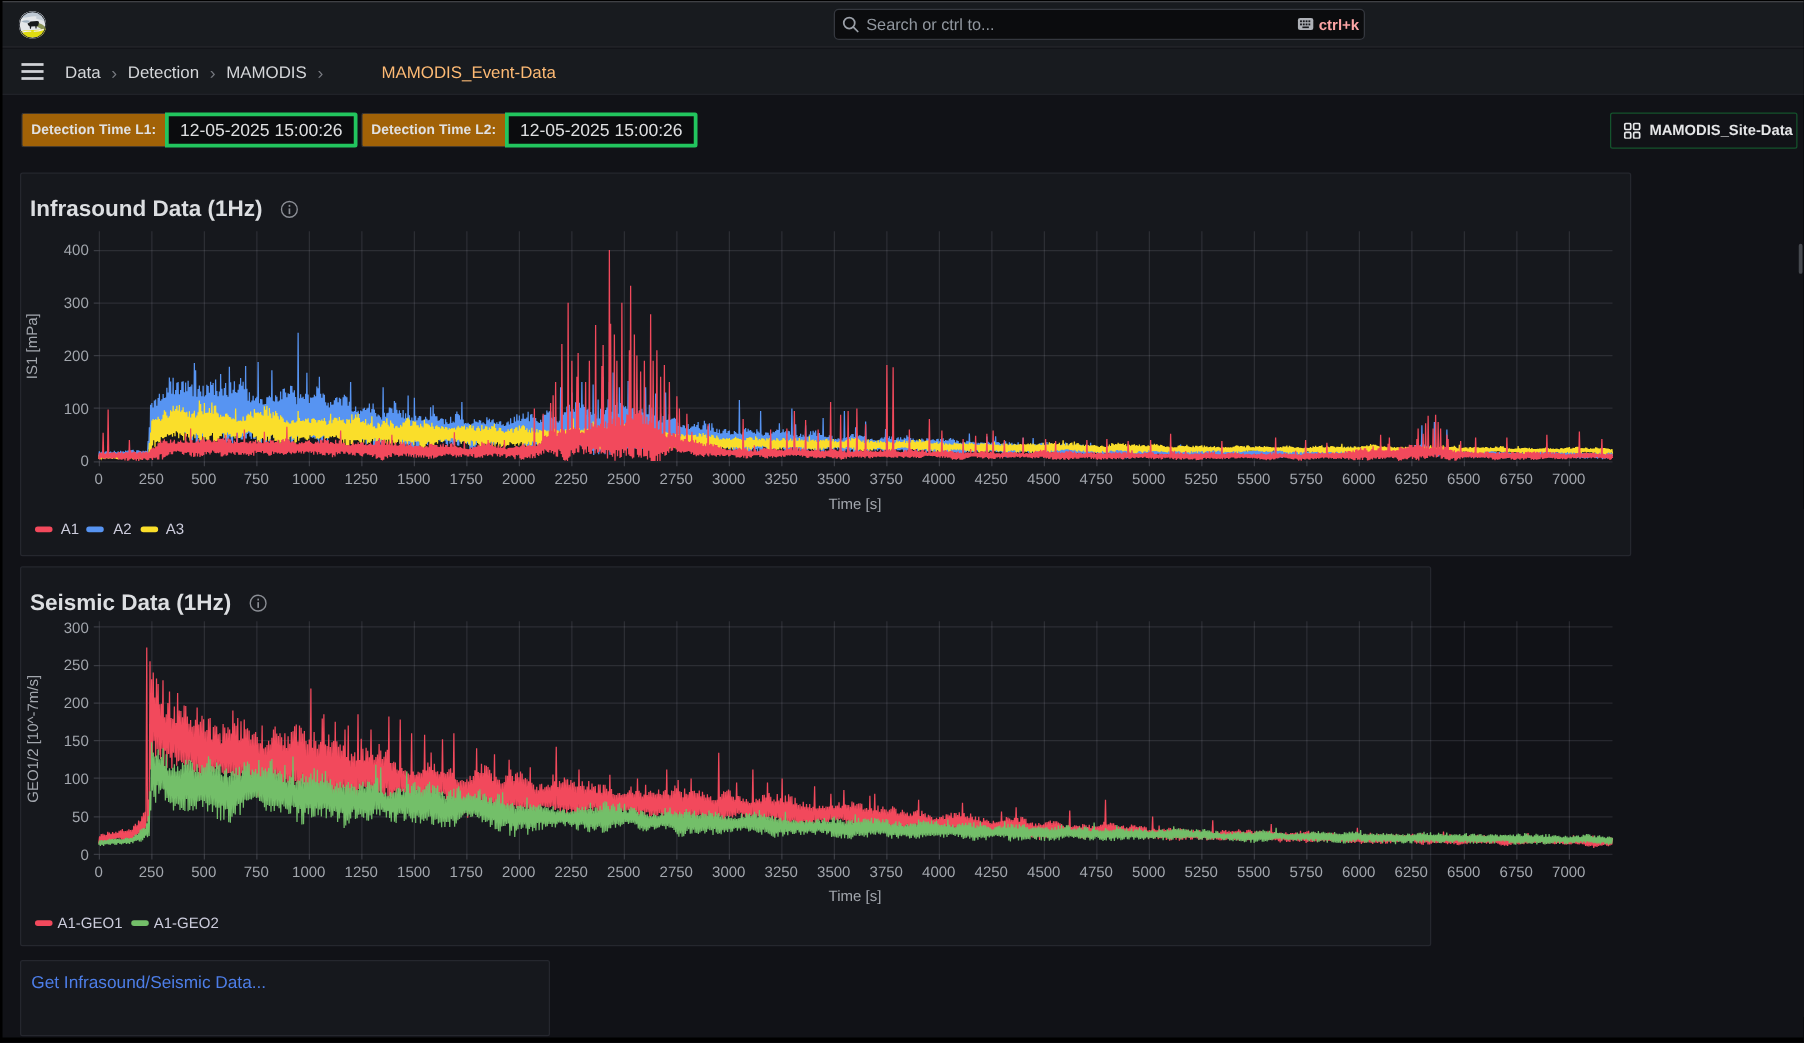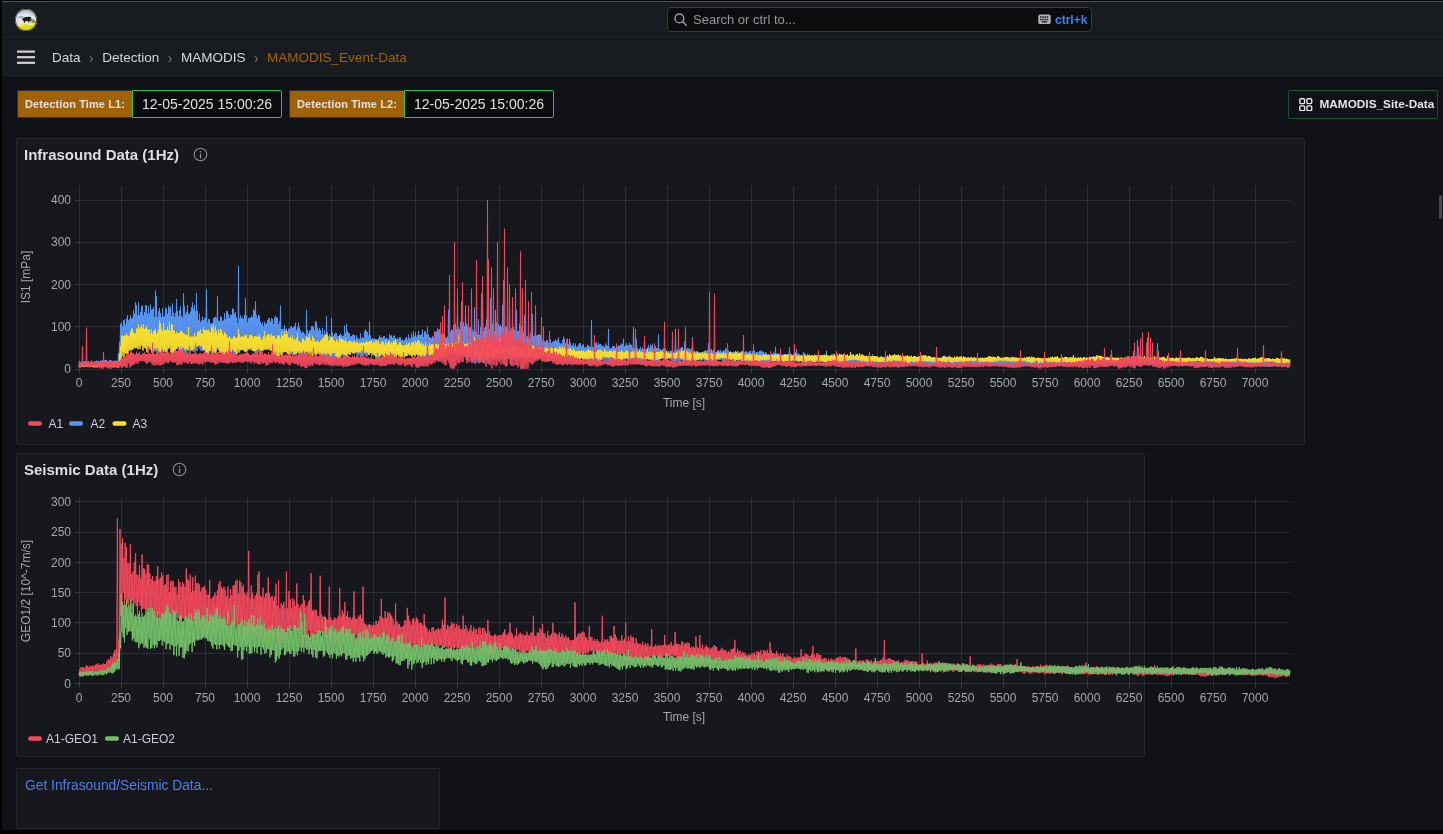--- a/index.html
+++ b/index.html
@@ -1,22 +1,22 @@
 <!DOCTYPE html>
 <html><head><meta charset="utf-8"><style>
 * { margin:0; padding:0; box-sizing:border-box; }
 body { width:1443px; height:834px; background:#000; font-family:"Liberation Sans", sans-serif; overflow:hidden; }
 #page { position:relative; width:1443px; height:834px; background:#111217; }
 .hdr { position:absolute; left:0; top:2px; width:1443px; height:36px; background:#181b1f; border-bottom:1px solid #24262b; }
 .crumbbar { position:absolute; left:0; top:39px; width:1443px; height:37px; background:#181b1f; border-bottom:1px solid #202228; }
 .panel { position:absolute; background:#16181d; border:1px solid #25272e; border-radius:2px; }
-.ptitle { position:absolute; left:7px; top:0; height:31px; display:flex; align-items:center; color:#dcdee1; font-size:15px; font-weight:bold; }
+.ptitle { position:absolute; left:7px; top:13px; height:31px; display:flex; align-items:center; color:#dcdee1; font-size:18px; font-weight:bold; }
 .ctl { position:absolute; top:90px; height:28px; display:flex; }
 .ctl .lab { background:#a16207; border:1px solid #2e3138; border-right:none; border-radius:2px 0 0 2px; color:#e0e1e3; font-size:11px; font-weight:bold; display:flex; align-items:center; padding:0 7px; letter-spacing:0.1px; }
-.ctl .val { background:#0b0c0e; border:1px solid #22c55e; border-radius:0 2px 2px 0; color:#dfe0e2; font-size:14px; display:flex; align-items:center; padding:0 9px; }
+.ctl .val { background:#0b0c0e; border:3px solid #22c55e; border-radius:0 2px 2px 0; color:#dfe0e2; font-size:14px; display:flex; align-items:center; padding:0 9px; }
 </style></head>
 <body>
 <div id="page">
   <div style="position:absolute;left:0;top:0;width:1443px;height:1px;background:#000;"></div>
   <div style="position:absolute;left:0;top:1px;width:1443px;height:1px;background:#505357;"></div>
   <div class="hdr"></div>
   <div class="crumbbar"></div>
 
   <svg style="position:absolute;left:15px;top:9px;" width="22" height="22" viewBox="0 0 22 22">
     <defs>
@@ -52,36 +52,36 @@
         <rect x="4.6" y="2.3" width="1.6" height="1.6"></rect>
       <rect x="7.0" y="2.3" width="1.6" height="1.6"></rect>
         <rect x="9.4" y="2.3" width="1.6" height="1.6"></rect>
       <rect x="2.2" y="5.0" width="1.6" height="1.6"></rect>
         <rect x="4.6" y="5.0" width="1.6" height="1.6"></rect>
       <rect x="7.0" y="5.0" width="1.6" height="1.6"></rect>
         <rect x="9.4" y="5.0" width="1.6" height="1.6"></rect>
       <rect x="4.2" y="7.6" width="5.6" height="1.4"></rect>
     </g>
   </svg>
-  <div style="position:absolute;left:1055px;top:7px;height:25px;display:flex;align-items:center;color:#3b82f6;font-size:12px;font-weight:bold;">ctrl+k</div>
+  <div style="position:absolute;left:1055px;top:7px;height:25px;display:flex;align-items:center;color:#fca5a5;font-size:12px;font-weight:bold;">ctrl+k</div>
 
   <svg style="position:absolute;left:17px;top:50px;" width="18" height="15" viewBox="0 0 18 15">
     <rect y="0.5" width="18" height="2.2" fill="#d0d2d6"></rect>
     <rect y="6.1" width="18" height="2.2" fill="#d0d2d6"></rect>
     <rect y="11.7" width="18" height="2.2" fill="#d0d2d6"></rect>
   </svg>
 
   <div style="position:absolute;left:52px;top:39px;height:37px;display:flex;align-items:center;font-size:13.5px;color:#d4d6d9;">
     <span>Data</span>
     <span style="color:#777a80;padding:0 8.5px;font-size:14px;">›</span>
     <span>Detection</span>
     <span style="color:#777a80;padding:0 8.5px;font-size:14px;">›</span>
     <span>MAMODIS</span>
     <span style="color:#777a80;padding:0 8.5px;font-size:14px;">›</span>
-    <span style="color:#a16207;">MAMODIS_Event-Data</span>
+    <span style="color:#fdba74;margin-left:38px;">MAMODIS_Event-Data</span>
   </div>
 
   <div class="ctl" style="left:17px;">
       <div class="lab">Detection Time L1:</div>
       <div class="val">12-05-2025 15:00:26</div>
     </div>
   <div class="ctl" style="left:289px;">
       <div class="lab">Detection Time L2:</div>
       <div class="val">12-05-2025 15:00:26</div>
     </div>

